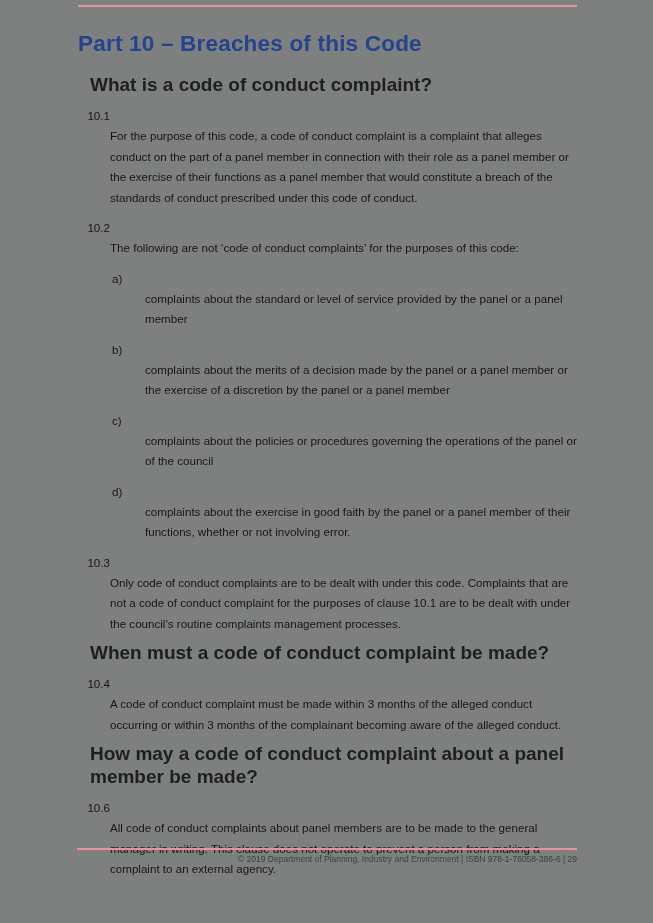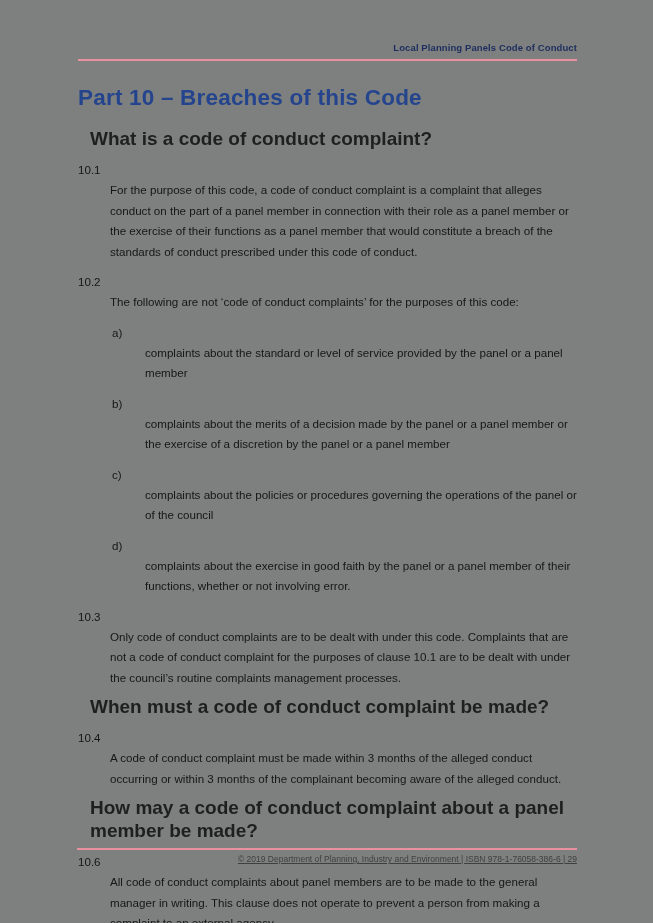--- a/index.html
+++ b/index.html
@@ -49,21 +49,21 @@
     color: #1E1F1F;
     line-height: 23px;
   }
   .clause {
     display: flex;
     margin-top: 10px;
     font-size: 11.6px;
     line-height: 20.5px;
     color: #161616;
   }
-  .clause-num { flex: 0 0 32px; }
+  .clause-num { flex: 0 0 32px; text-align: right; }
   .clause-text { flex: 1; margin-top: 20px; }
   .subitem {
     display: flex;
     margin: 10px 0 0 34px;
     font-size: 11.6px;
     line-height: 20.5px;
     color: #161616;
   }
   .sub-label { flex: 0 0 33px; }
   .sub-text { flex: 1; margin-top: 20px; }
@@ -72,30 +72,28 @@
     left: 77px;
     top: 843px;
     width: 500px;
   }
   .footer-text {
     margin-top: 4px;
     text-align: right;
     font-size: 8.5px;
     color: #3E3F3F;
     line-height: 11px;
-    text-decoration: underline;
   }
 </style>
 </head>
 <body>
 
 <div class="page">
   <div class="content">
 
-    <div class="doc-header">Local Planning Panels Code of Conduct</div>
     <hr class="rule">
 
     <h1 class="part-heading">Part 10 – Breaches of this Code</h1>
 
     <h2 class="section-heading">What is a code of conduct complaint?</h2>
 
     <div class="clause">
       <div class="clause-num">10.1</div>
       <div class="clause-text">For the purpose of this code, a code of conduct complaint is a complaint that alleges conduct on the part of a panel member in connection with their role as a panel member or the exercise of their functions as a panel member that would constitute a breach of the standards of conduct prescribed under this code of conduct.</div>
     </div>

